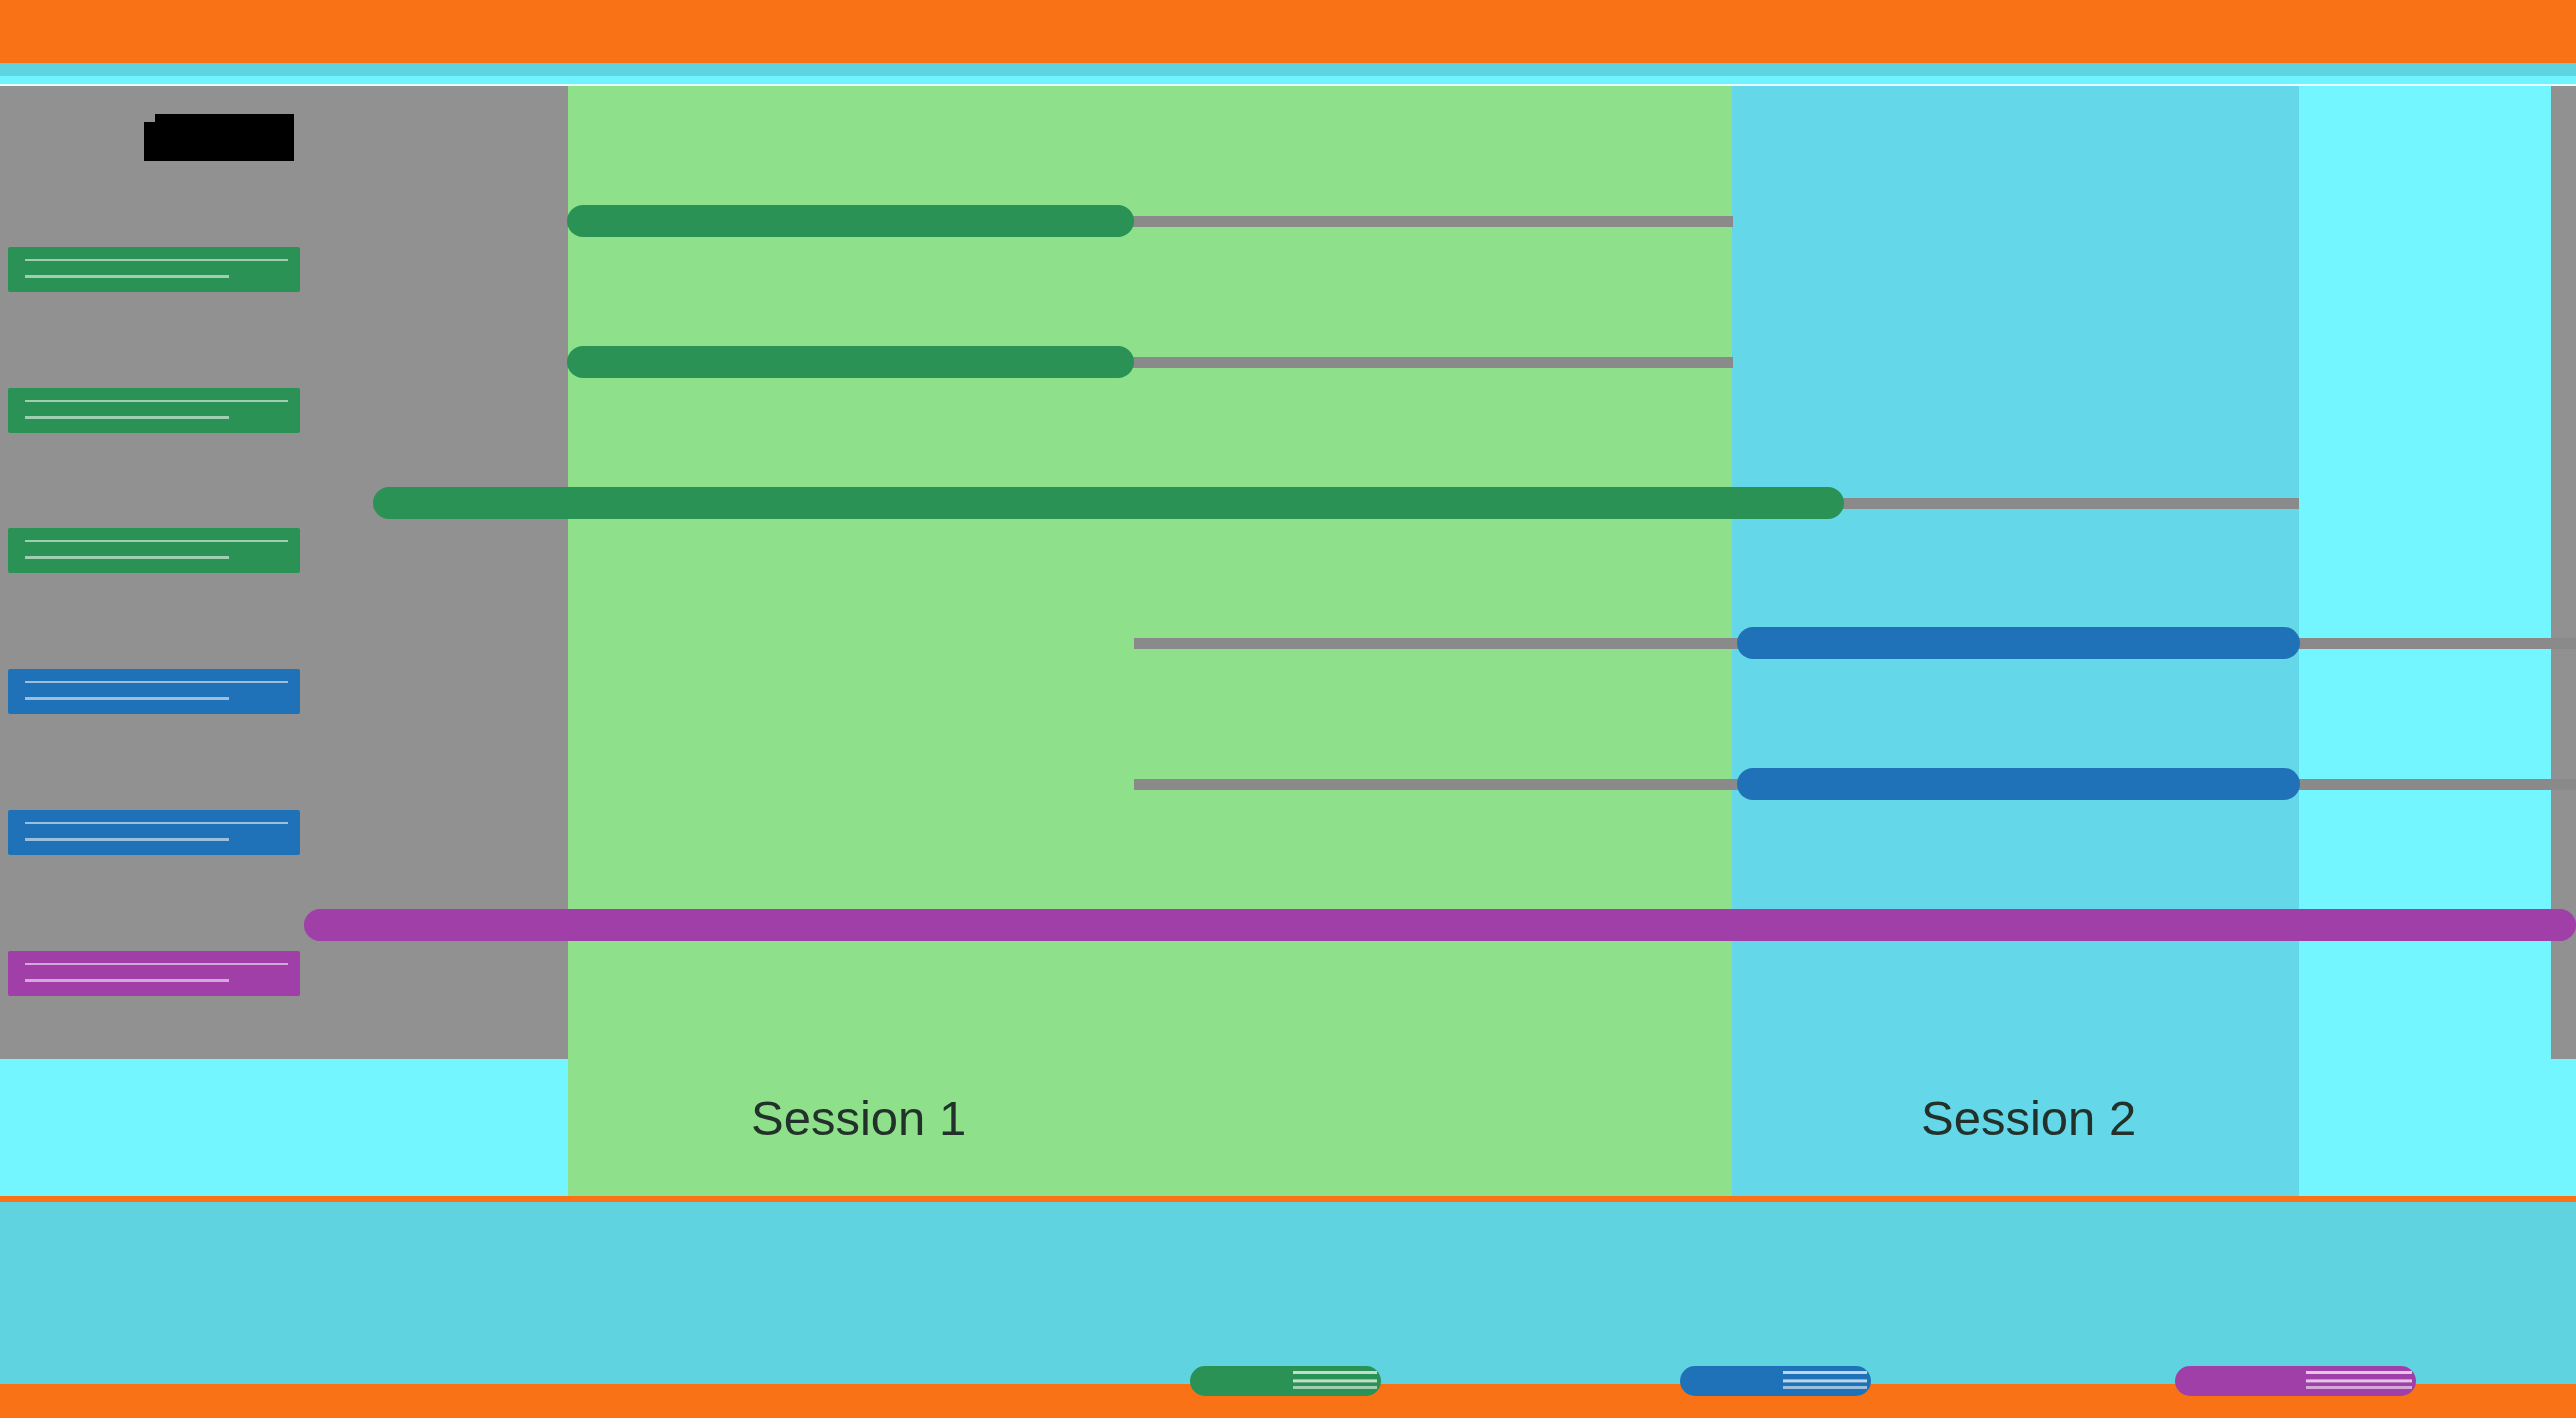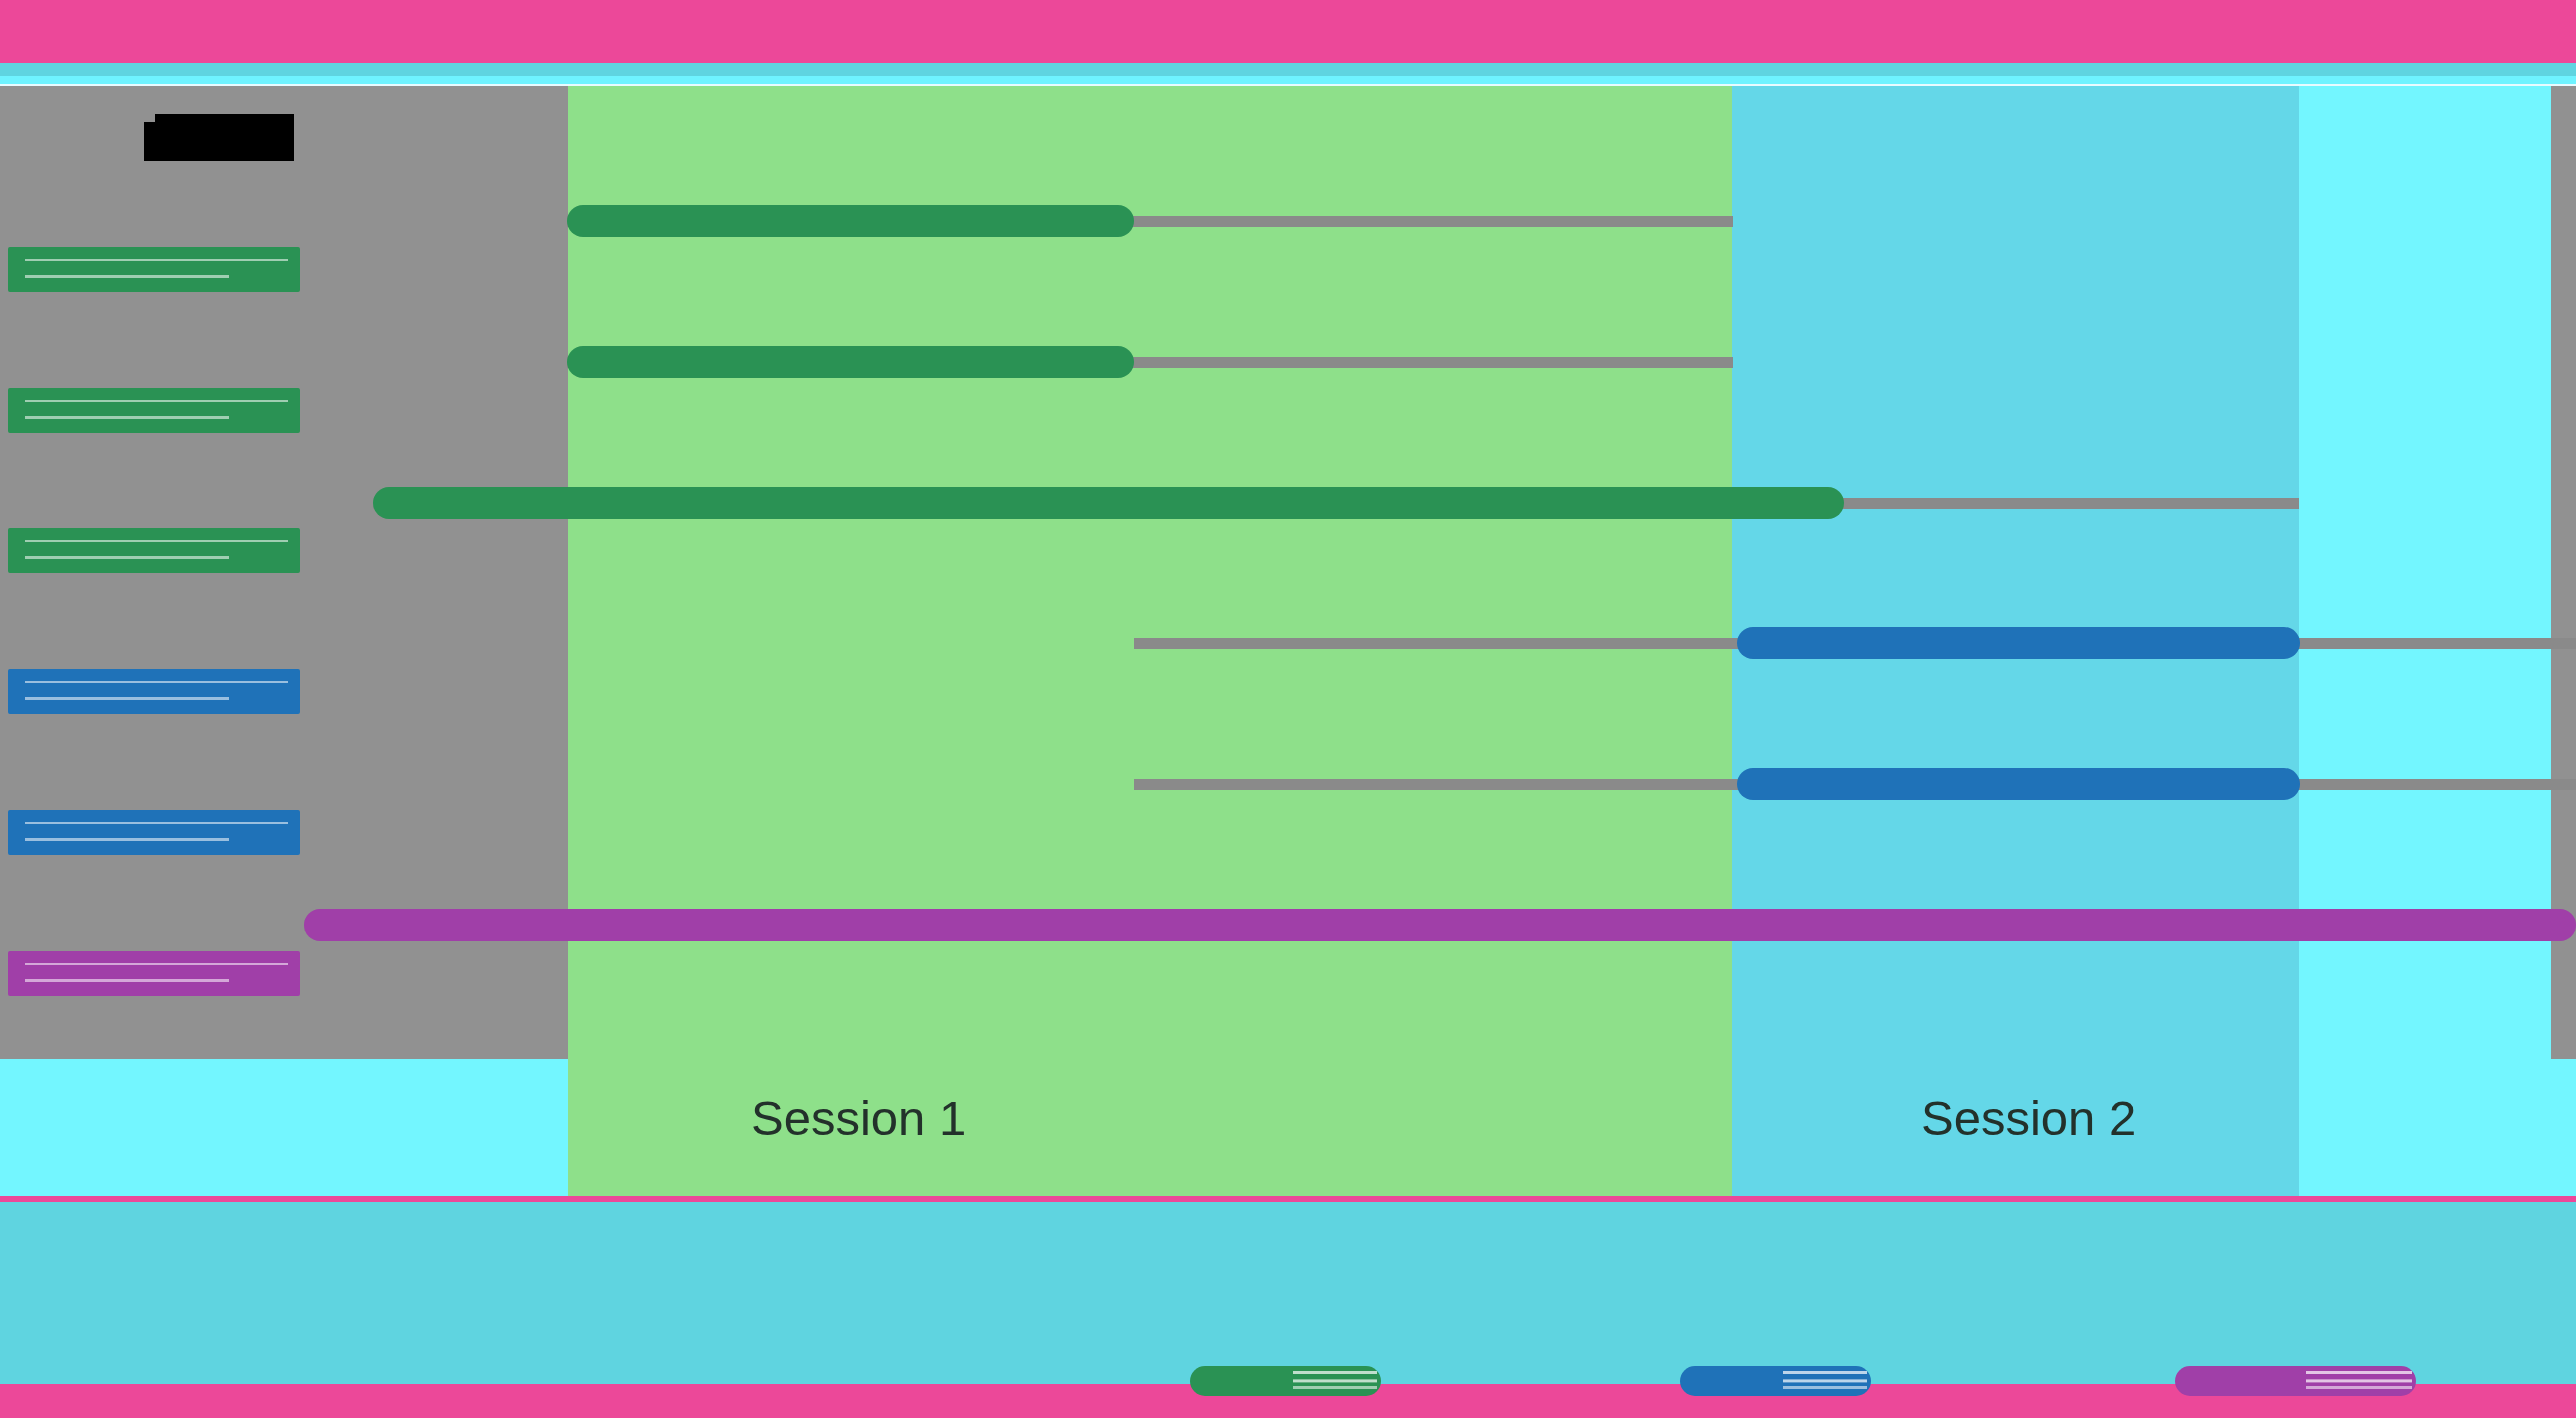--- a/index.html
+++ b/index.html
@@ -11,21 +11,21 @@
     width: 2576px;
     height: 1419px;
     overflow: hidden;
     font-family: "Liberation Sans", sans-serif;
   }
 
   #stage {
     position: relative;
     width: 2576px;
     height: 1419px;
-    background: #ec4899;
+    background: #f97316;
   }
 
   
   .top-strip-a {
     position: absolute;
     left: 0; top: 63px;
     width: 2576px; height: 13px;
     background: #5fd4e0;
   }
   .top-strip-b {

